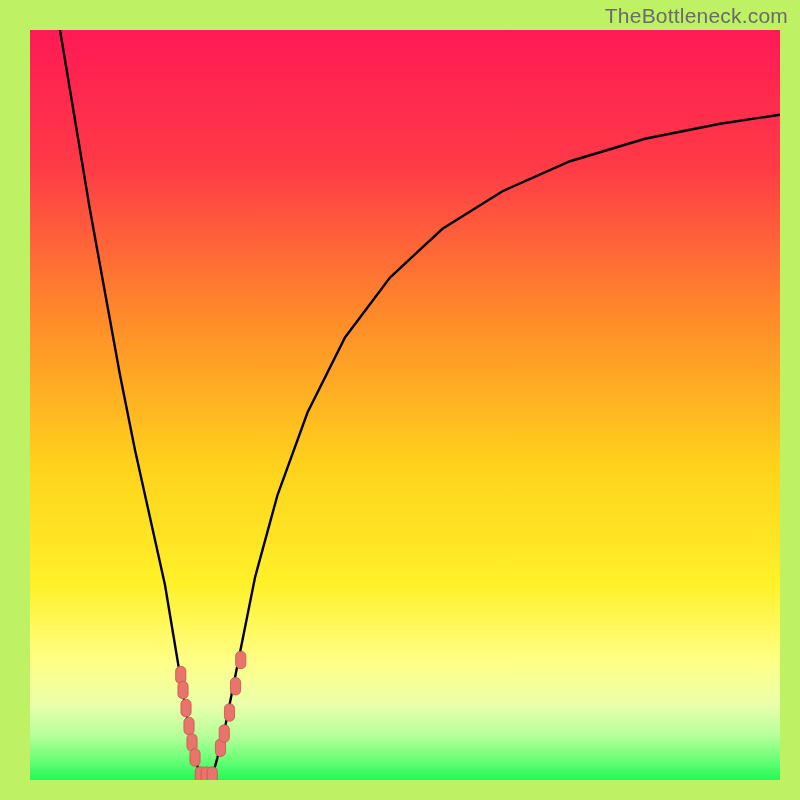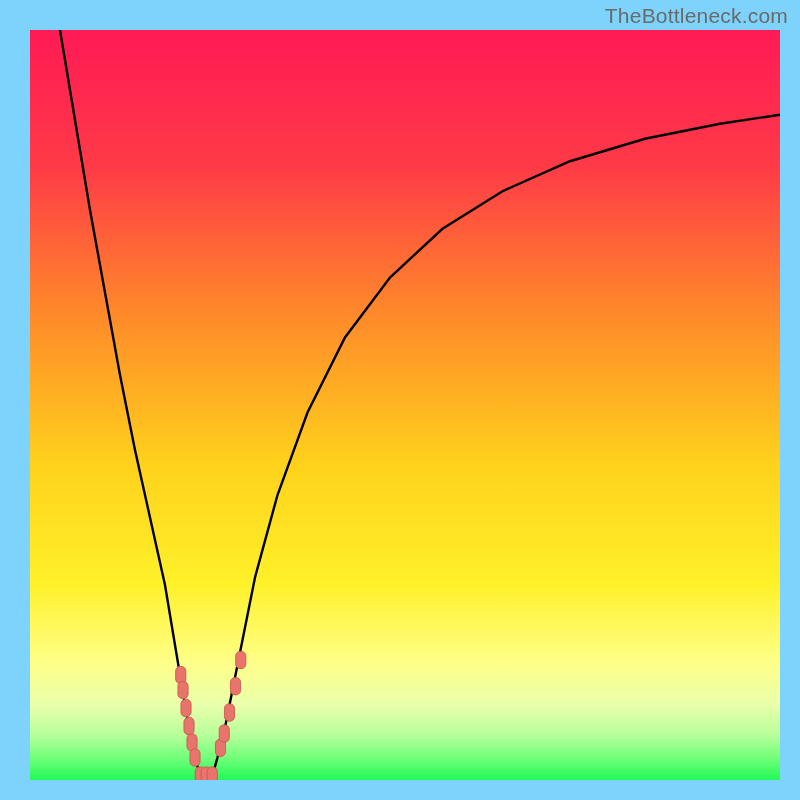--- a/index.html
+++ b/index.html
@@ -8,21 +8,21 @@
     width: 800px;
     height: 800px;
     overflow: hidden;
     background: #000;
     font-family: Arial, Helvetica, sans-serif;
   }
   .stage {
     position: relative;
     width: 800px;
     height: 800px;
-    background: #7dd3fc;
+    background: #bef264;
   }
   .plot {
     position: absolute;
     left: 30px;
     top: 30px;
     width: 750px;
     height: 750px;
     overflow: hidden;
   }
   .gradient {

